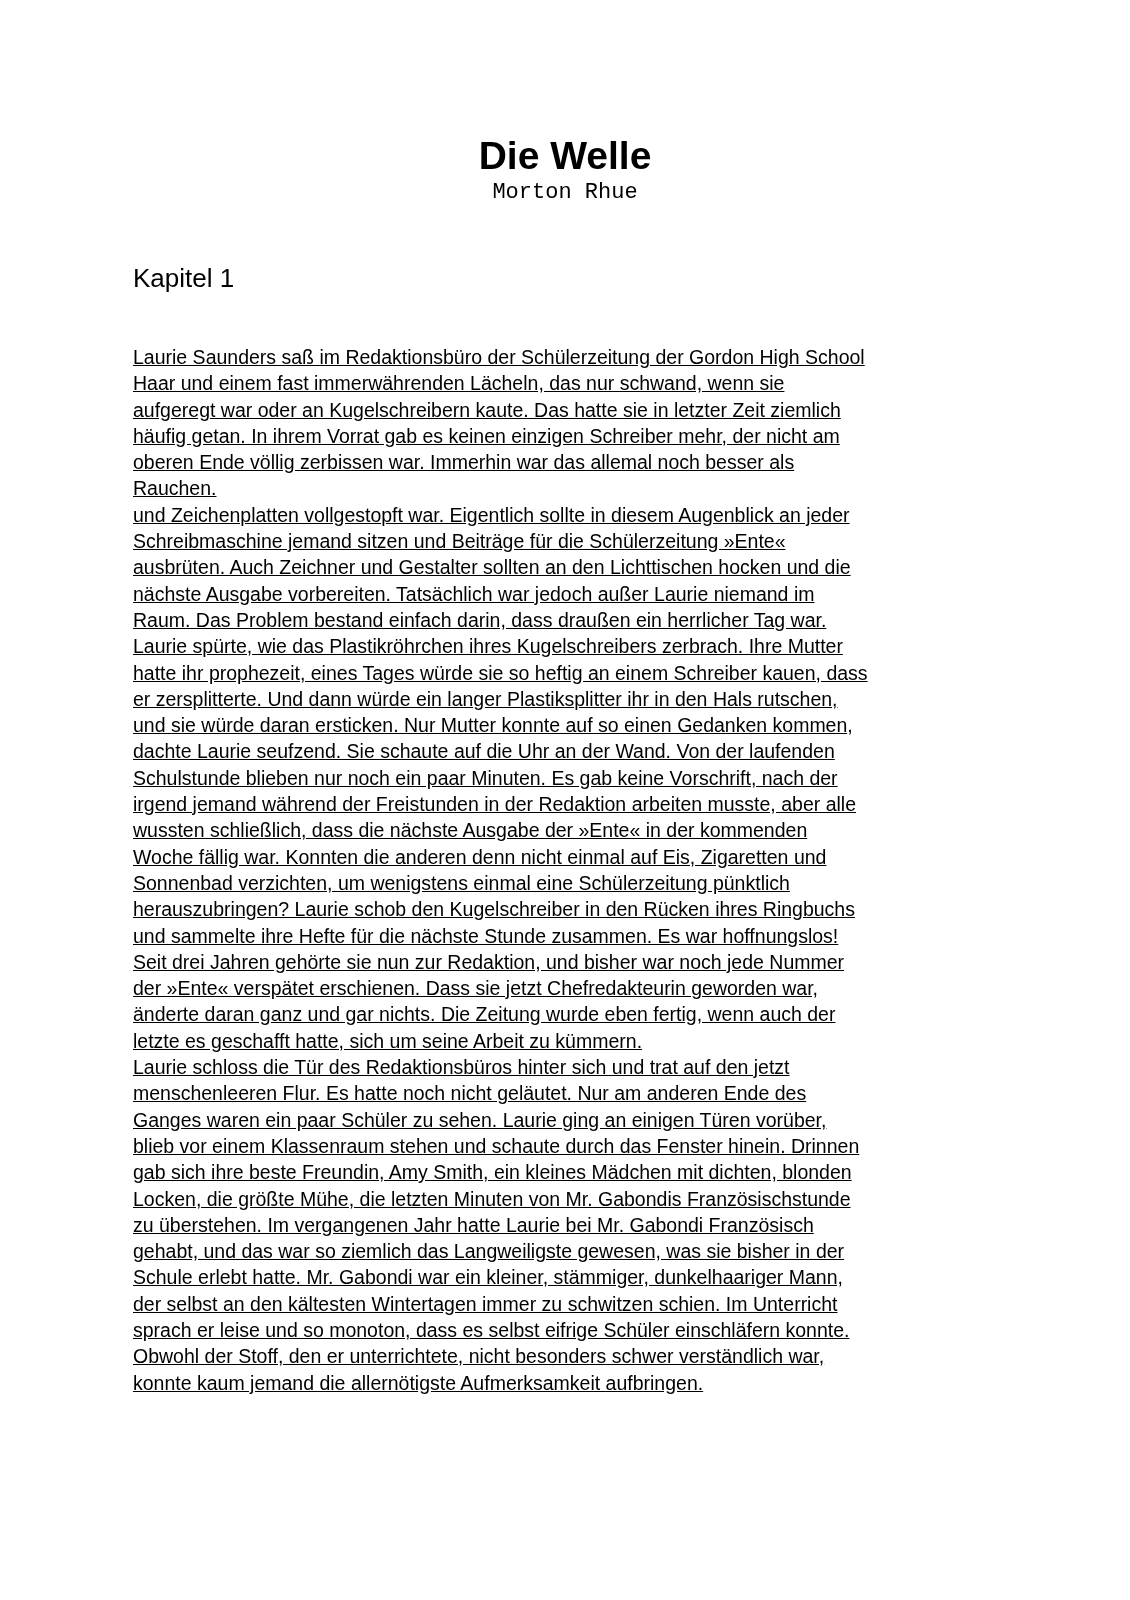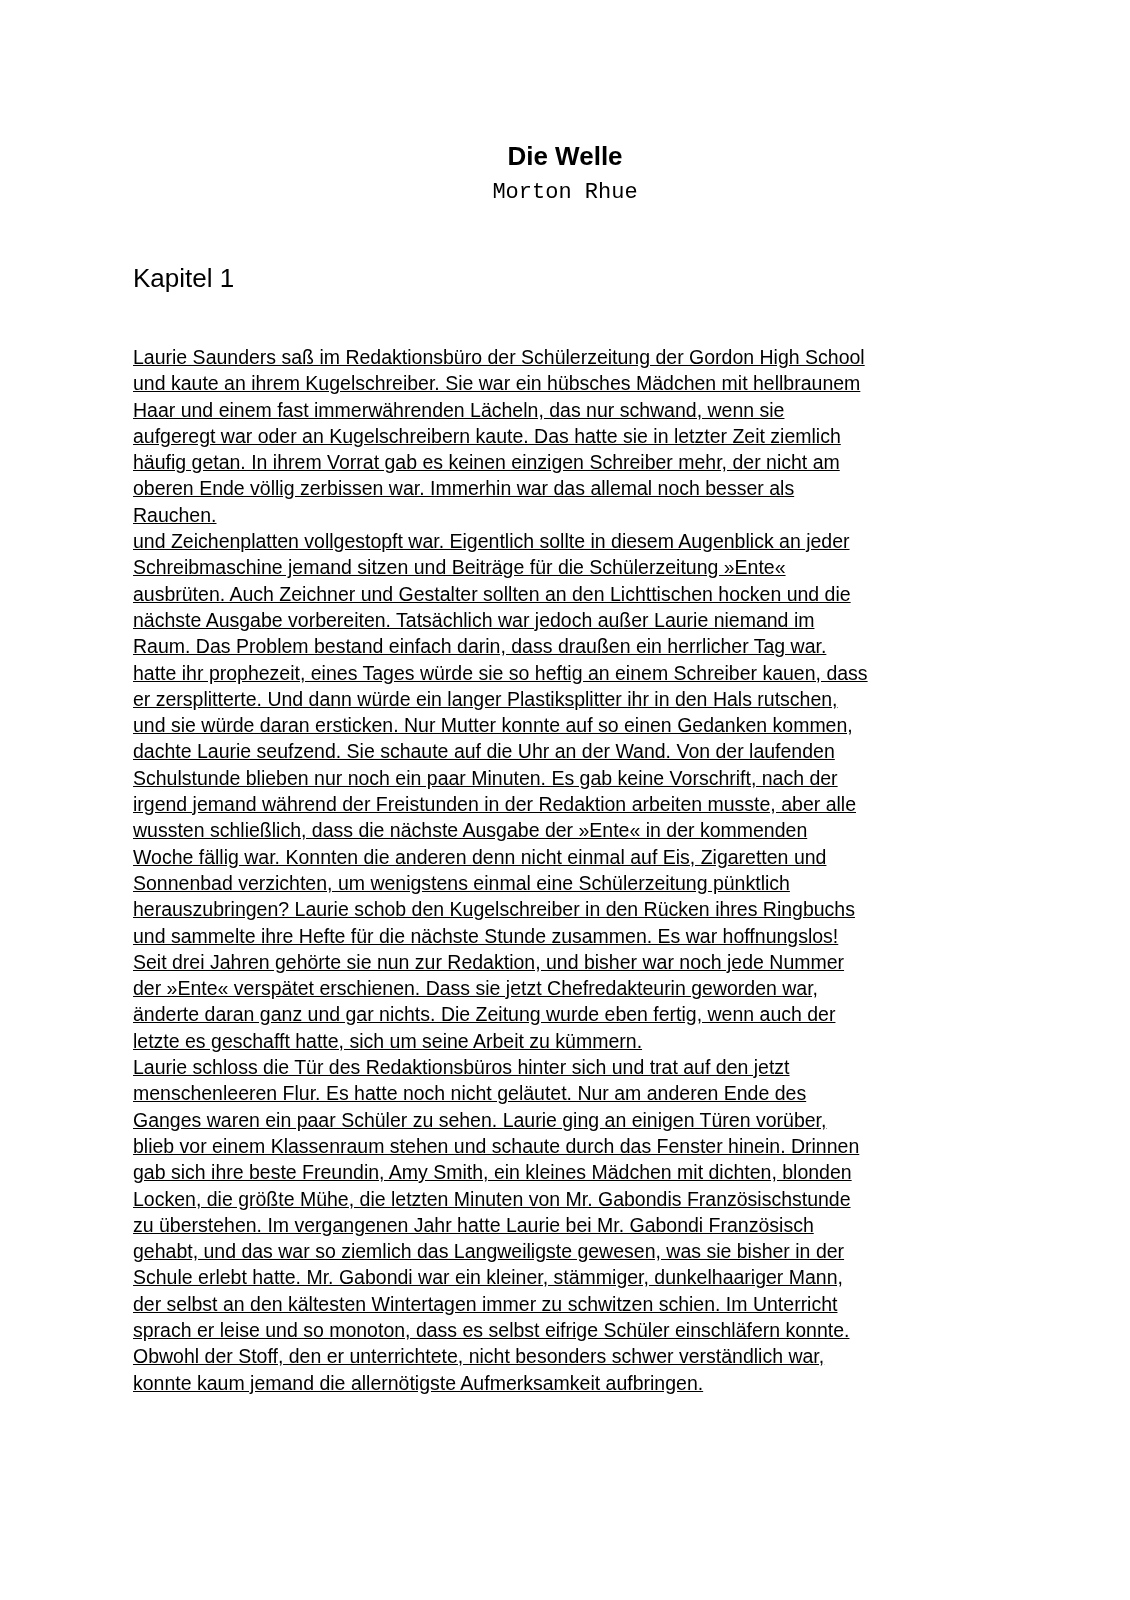--- a/index.html
+++ b/index.html
@@ -14,21 +14,21 @@
   }
   .doc-header {
     position: absolute;
     left: 133px;
     right: 133px;
     top: 133px;
     text-align: center;
   }
   .doc-title {
     margin: 0;
-    font-size: 26px;
+    font-size: 39px;
     font-weight: bold;
     line-height: 46px;
     letter-spacing: 0;
   }
   .doc-author {
     font-size: 22px;
     line-height: 24px;
     margin-top: 2px;
     font-family: Liberation Mono, monospace;
   }
@@ -59,31 +59,31 @@
 <body>
 
 <div class="page">
   <div class="doc-header">
     <h1 class="doc-title">Die Welle</h1>
     <div class="doc-author">Morton Rhue</div>
   </div>
   <h2 class="chapter-heading">Kapitel 1</h2>
   <div class="body-text">
       <div class="text-line">Laurie Saunders saß im Redaktionsbüro der Schülerzeitung der Gordon High School</div>
-      <div class="text-line">und kaute an ihrem Kugelschreiber. Sie war ein hübsches Mädchen mit hellbraunem</div>
       <div class="text-line">Haar und einem fast immerwährenden Lächeln, das nur schwand, wenn sie</div>
       <div class="text-line">aufgeregt war oder an Kugelschreibern kaute. Das hatte sie in letzter Zeit ziemlich</div>
       <div class="text-line">häufig getan. In ihrem Vorrat gab es keinen einzigen Schreiber mehr, der nicht am</div>
       <div class="text-line">oberen Ende völlig zerbissen war. Immerhin war das allemal noch besser als</div>
       <div class="text-line">Rauchen.</div>
       <div class="text-line">und Zeichenplatten vollgestopft war. Eigentlich sollte in diesem Augenblick an jeder</div>
       <div class="text-line">Schreibmaschine jemand sitzen und Beiträge für die Schülerzeitung »Ente«</div>
       <div class="text-line">ausbrüten. Auch Zeichner und Gestalter sollten an den Lichttischen hocken und die</div>
       <div class="text-line">nächste Ausgabe vorbereiten. Tatsächlich war jedoch außer Laurie niemand im</div>
       <div class="text-line">Raum. Das Problem bestand einfach darin, dass draußen ein herrlicher Tag war.</div>
+      <div class="text-line">Laurie spürte, wie das Plastikröhrchen ihres Kugelschreibers zerbrach. Ihre Mutter</div>
       <div class="text-line">hatte ihr prophezeit, eines Tages würde sie so heftig an einem Schreiber kauen, dass</div>
       <div class="text-line">er zersplitterte. Und dann würde ein langer Plastiksplitter ihr in den Hals rutschen,</div>
       <div class="text-line">und sie würde daran ersticken. Nur Mutter konnte auf so einen Gedanken kommen,</div>
       <div class="text-line">dachte Laurie seufzend. Sie schaute auf die Uhr an der Wand. Von der laufenden</div>
       <div class="text-line">Schulstunde blieben nur noch ein paar Minuten. Es gab keine Vorschrift, nach der</div>
       <div class="text-line">irgend jemand während der Freistunden in der Redaktion arbeiten musste, aber alle</div>
       <div class="text-line">wussten schließlich, dass die nächste Ausgabe der »Ente« in der kommenden</div>
       <div class="text-line">Woche fällig war. Konnten die anderen denn nicht einmal auf Eis, Zigaretten und</div>
       <div class="text-line">Sonnenbad verzichten, um wenigstens einmal eine Schülerzeitung pünktlich</div>
       <div class="text-line">herauszubringen? Laurie schob den Kugelschreiber in den Rücken ihres Ringbuchs</div>

